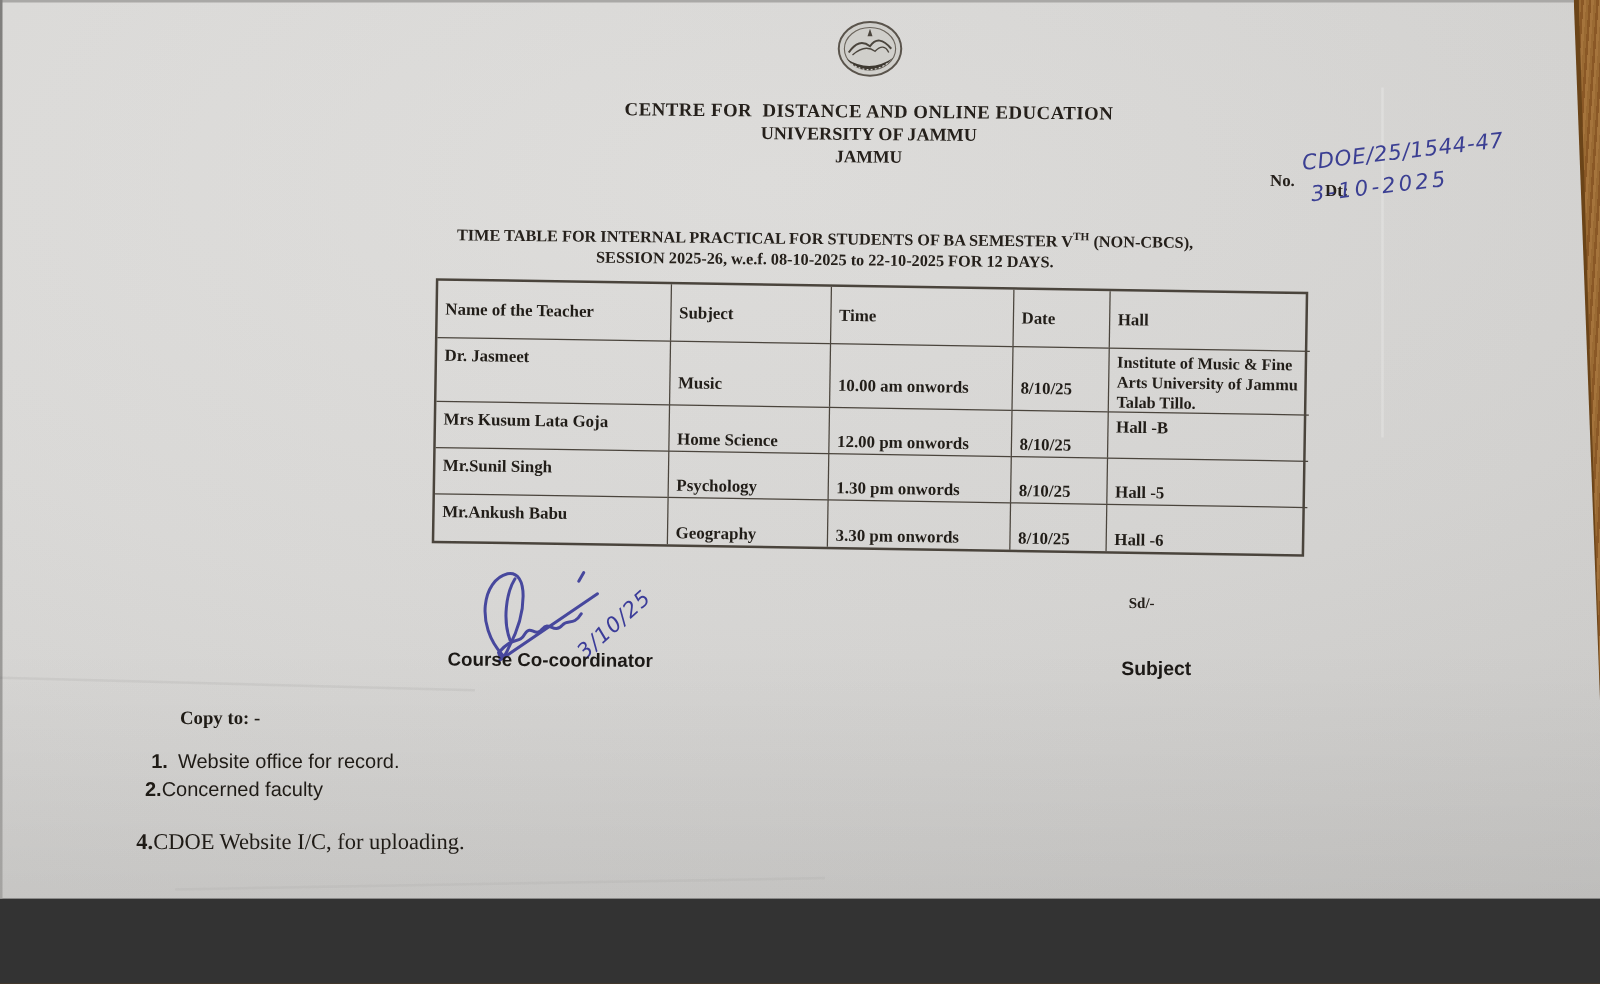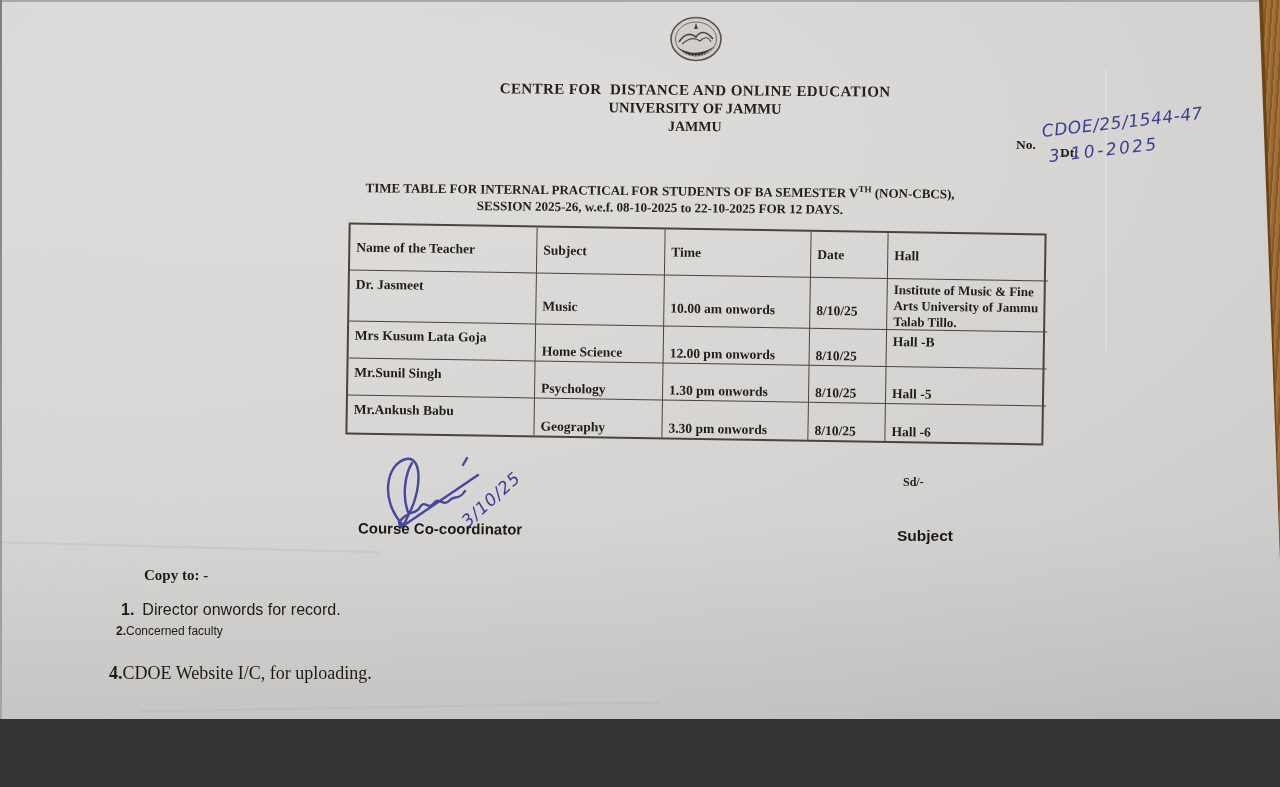--- a/index.html
+++ b/index.html
@@ -74,21 +74,21 @@
   .coord{left:358px;top:520px;font-family:"Liberation Sans",sans-serif;font-weight:bold;font-size:15px;color:#1c1916;transform:rotate(.4deg);}
   .sd{left:903px;top:475px;font-size:12px;font-weight:bold;color:var(--ink);}
   .director{left:897px;top:527px;font-family:"Liberation Sans",sans-serif;font-weight:bold;font-size:15.5px;color:#1c1916;}
 
   
   .copy-head{left:144px;top:567px;font-size:15px;font-weight:bold;color:#1f1b16;}
   .cp{color:#1f1b16;white-space:nowrap;}
   .cp .num{font-weight:bold;}
   .cp1{left:121px;top:601px;font-family:"Liberation Sans",sans-serif;font-size:16px;}
   .cp1 .num{margin-right:8px;}
-  .cp2{left:116px;top:624px;font-family:"Liberation Sans",sans-serif;font-size:12px;}
+  .cp2{left:116px;top:624px;font-family:"Liberation Sans",sans-serif;font-size:16px;}
   .cp3{left:112px;top:645px;font-size:15px;}
   .cp4{left:109px;top:663px;font-size:18px;}
 </style>
 </head>
 <body>
 
 <div class="photo">
 
   <div class="edge-top"></div>
   <div class="edge-left"></div>
@@ -164,17 +164,17 @@
       <path d="M97,17 L 101,10"></path>
       <path d="M34,80 L 112,27"></path>
     </g>
     <text transform="translate(102,80) rotate(-42)" font-family="DejaVu Sans, sans-serif" font-style="italic" font-size="17" fill="#3b3c99" letter-spacing="1">3/10/25</text>
   </svg>
   <div class="abs coord">Course Co-coordinator</div>
   <div class="abs sd">Sd/-</div>
   <div class="abs director">Subject</div>
 
   <div class="abs copy-head">Copy to: -</div>
-  <div class="abs cp cp1"><span class="num">1.</span><span>Director onwords for record.</span></div>
+  <div class="abs cp cp1"><span class="num">1.</span><span>Website office for record.</span></div>
   <div class="abs cp cp2"><span class="num">2.</span><span>Concerned faculty</span></div>
   <div class="abs cp cp4"><span class="num">4.</span><span>CDOE Website I/C, for uploading.</span></div>
 
 </div>
 
 </body></html>

